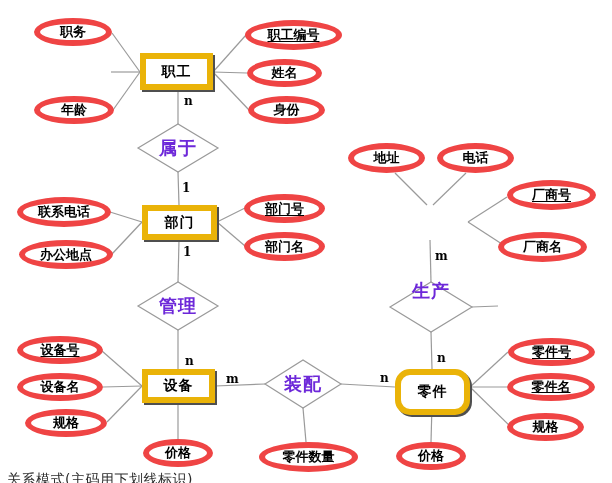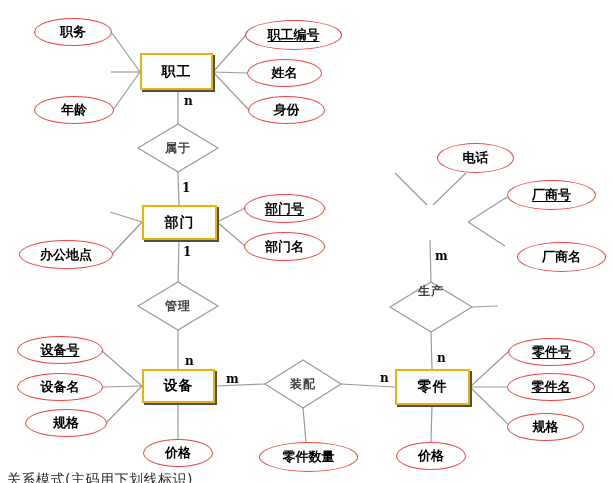--- a/index.html
+++ b/index.html
@@ -7,41 +7,41 @@
     position:relative;
     width:612px;height:483px;
     background:#ffffff;
     overflow:hidden;
     font-family:"DejaVu Sans","Liberation Sans",sans-serif;
   }
   #wires{position:absolute;left:0;top:0;width:612px;height:483px;}
   .entity{
     position:absolute;
     background:#ffffff;
-    border:2px solid #eab308;
+    border:6px solid #eab308;
     box-shadow:2px 2px 0 #4f4f4f;
     display:flex;align-items:center;justify-content:center;
     font-size:14px;font-weight:bold;color:#000;
     box-sizing:border-box;
     letter-spacing:1px;
   }
   .attr{
     position:absolute;
     background:#ffffff;
-    border:1px solid #ef4444;
+    border:6px solid #ef4444;
     border-radius:50%;
     display:flex;align-items:center;justify-content:center;
     font-size:13px;font-weight:bold;color:#000;
     box-sizing:border-box;
   }
   .attr.key{text-decoration:underline;text-underline-offset:2px;}
   .rel-label{
     position:absolute;
     display:flex;align-items:center;justify-content:center;
-    font-size:12px;font-weight:bold;color:#404040;
+    font-size:18px;font-weight:bold;color:#6d28d9;
     letter-spacing:1px;
   }
   .card{
     position:absolute;
     font-family:"DejaVu Serif","Liberation Serif",serif;
     font-size:12px;font-weight:bold;color:#000;
     line-height:12px;
   }
   .caption{
     position:absolute;
@@ -103,50 +103,52 @@
       <polygon fill="#ffffff" points="138,148 178,124 218,148 178,172"></polygon>
       <polygon fill="#ffffff" points="138,306 178,282 218,306 178,330"></polygon>
       <polygon fill="#ffffff" points="265,384 303,360 341,384 303,408"></polygon>
       <polygon fill="#ffffff" points="390,307 431,282 472,307 431,332"></polygon>
     </g>
   </svg>
 
   <div class="entity" style="left:140px;top:53px;width:73px;height:37px;">职工</div>
   <div class="entity" style="left:142px;top:205px;width:75px;height:35px;">部门</div>
   <div class="entity" style="left:142px;top:369px;width:73px;height:34px;">设备</div>
-  <div class="entity" style="left:395px;top:369px;width:75px;height:36px;">零件</div>
+  <div class="entity" style="left:395px;top:369px;width:75px;height:46px;border-radius:15px;">零件</div>
 
   <div class="rel-label" style="left:146px;top:136px;width:64px;height:24px;">属于</div>
   <div class="rel-label" style="left:146px;top:294px;width:64px;height:24px;">管理</div>
   <div class="rel-label" style="left:271px;top:372px;width:64px;height:24px;">装配</div>
   <div class="rel-label" style="left:399px;top:279px;width:64px;height:24px;">生产</div>
 
   <div class="attr" style="left:34px;top:18px;width:78px;height:28px;">职务</div>
   <div class="attr" style="left:34px;top:96px;width:80px;height:28px;">年龄</div>
   <div class="attr key" style="left:245px;top:20px;width:97px;height:30px;">职工编号</div>
   <div class="attr" style="left:247px;top:59px;width:75px;height:28px;">姓名</div>
   <div class="attr" style="left:248px;top:96px;width:77px;height:28px;">身份</div>
 
+  <div class="attr" style="left:17px;top:197px;width:94px;height:30px;">联系电话</div>
   <div class="attr" style="left:19px;top:240px;width:94px;height:29px;">办公地点</div>
   <div class="attr key" style="left:244px;top:194px;width:81px;height:29px;">部门号</div>
   <div class="attr" style="left:244px;top:232px;width:81px;height:29px;">部门名</div>
 
   <div class="attr key" style="left:17px;top:336px;width:86px;height:28px;">设备号</div>
   <div class="attr" style="left:17px;top:373px;width:86px;height:28px;">设备名</div>
   <div class="attr" style="left:25px;top:409px;width:82px;height:28px;">规格</div>
   <div class="attr" style="left:143px;top:439px;width:70px;height:28px;">价格</div>
 
   <div class="attr key" style="left:508px;top:338px;width:87px;height:28px;">零件号</div>
   <div class="attr" style="left:507px;top:373px;width:88px;height:28px;text-decoration:underline;">零件名</div>
   <div class="attr" style="left:507px;top:413px;width:77px;height:28px;">规格</div>
   <div class="attr" style="left:396px;top:442px;width:70px;height:28px;">价格</div>
 
+  <div class="attr" style="left:348px;top:143px;width:77px;height:30px;">地址</div>
   <div class="attr" style="left:437px;top:143px;width:77px;height:30px;">电话</div>
   <div class="attr key" style="left:507px;top:180px;width:89px;height:30px;">厂商号</div>
-  <div class="attr" style="left:517px;top:232px;width:89px;height:30px;margin-top:10px;">厂商名</div>
+  <div class="attr" style="left:498px;top:232px;width:89px;height:30px;">厂商名</div>
 
   <div class="attr" style="left:259px;top:442px;width:99px;height:30px;">零件数量</div>
 
   <div class="card" style="left:184px;top:95px;">n</div>
   <div class="card" style="left:182px;top:182px;">1</div>
   <div class="card" style="left:183px;top:246px;">1</div>
   <div class="card" style="left:185px;top:355px;">n</div>
   <div class="card" style="left:226px;top:373px;">m</div>
   <div class="card" style="left:380px;top:372px;">n</div>
   <div class="card" style="left:437px;top:352px;">n</div>

